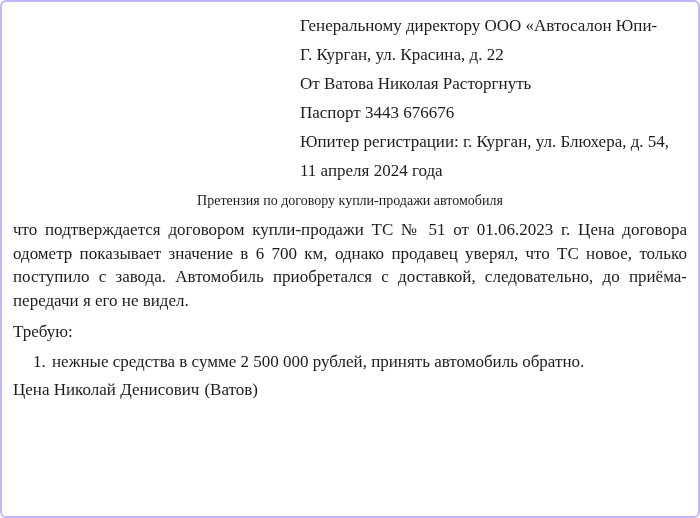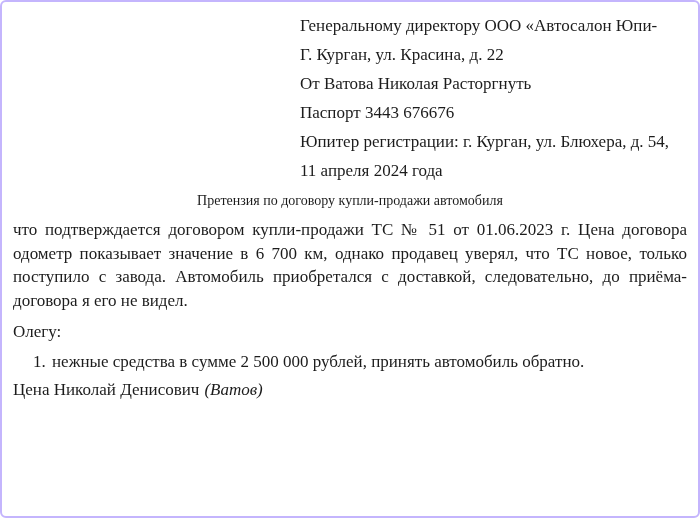--- a/index.html
+++ b/index.html
@@ -34,21 +34,21 @@
     position: relative;
     margin-top: 6px;
     padding-left: 39px;
   }
   .demand-item .marker {
     position: absolute;
     left: 20px;
     top: 0;
   }
   .signature { margin-top: 5px; }
-  .signature .handwritten { font-style: italic; margin-left: 5px; }
+  .signature .handwritten { margin-left: 5px; }
 </style>
 </head>
 <body>
 
 <div class="page">
 
   <div class="recipient-block">
     <div class="para">
       <div class="line">Генеральному директору ООО «Автосалон Юпи-</div>
     </div>
@@ -68,24 +68,24 @@
       <div class="line">11 апреля 2024 года</div>
     </div>
   </div>
 
   <div class="doc-title">Претензия по договору купли-продажи автомобиля</div>
 
   <div class="body-paragraph">
     <div class="line jl">что подтверждается договором купли-продажи ТС № 51 от 01.06.2023 г. Цена договора</div>
     <div class="line jl">одометр показывает значение в 6 700 км, однако продавец уверял, что ТС новое, только</div>
     <div class="line jl">поступило с завода. Автомобиль приобретался с доставкой, следовательно, до приёма-</div>
-    <div class="line">договора я его не видел.</div>
+    <div class="line">передачи я его не видел.</div>
   </div>
 
-  <div class="demand-lead line">Олегу:</div>
+  <div class="demand-lead line">Требую:</div>
 
   <div class="demand-item">
     <span class="marker">1.</span>
     <div class="line">нежные средства в сумме 2 500 000 рублей, принять автомобиль обратно.</div>
   </div>
 
   <div class="signature">
     <span>Цена Николай Денисович</span><span class="handwritten">(Ватов)</span>
   </div>
 

